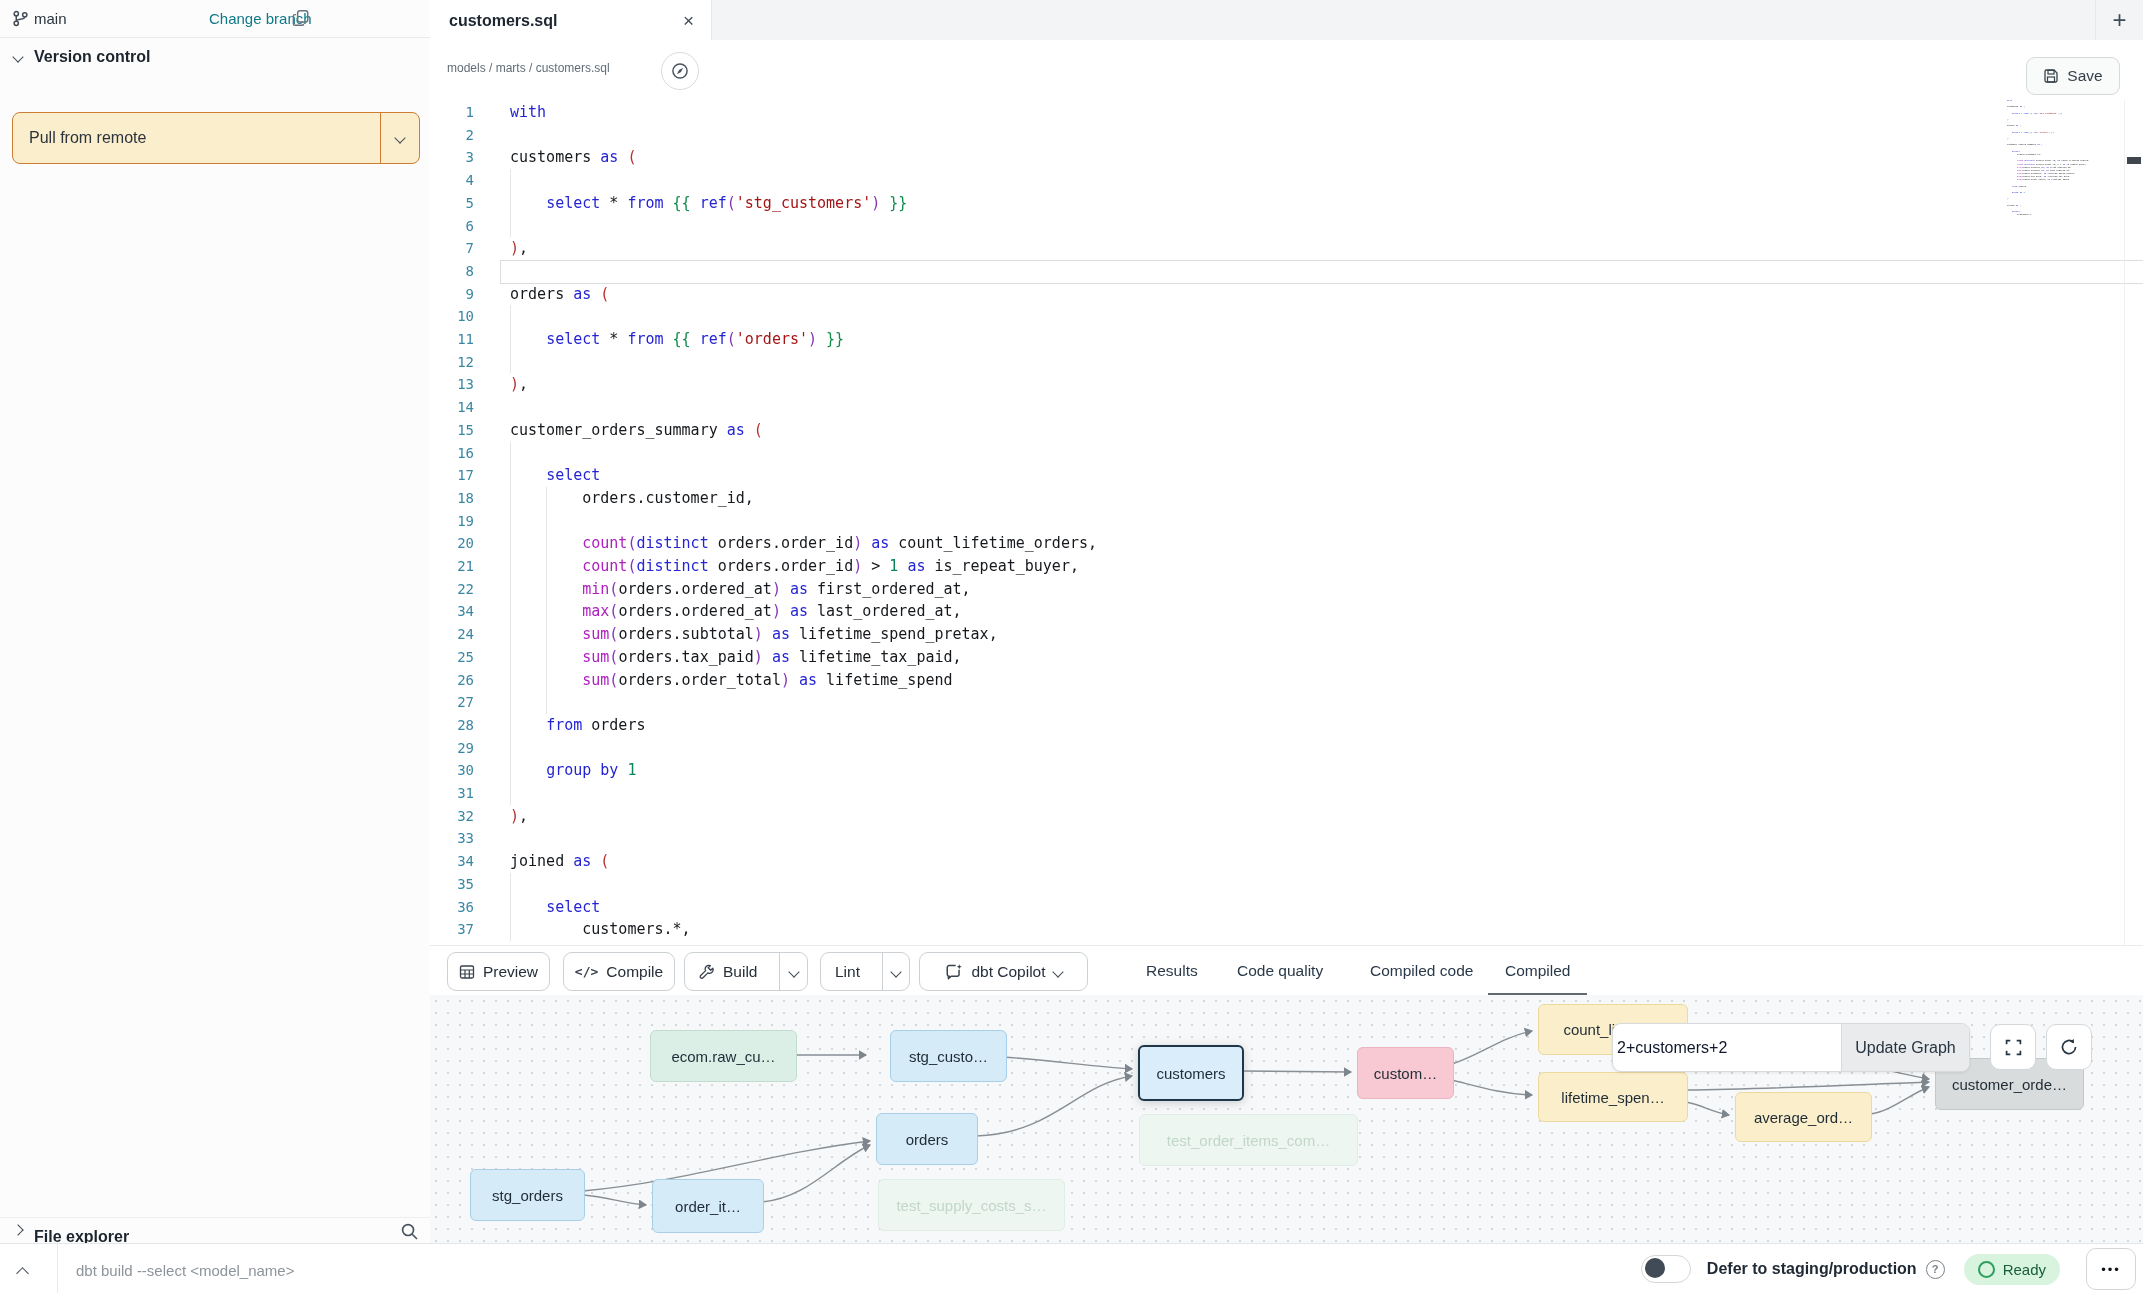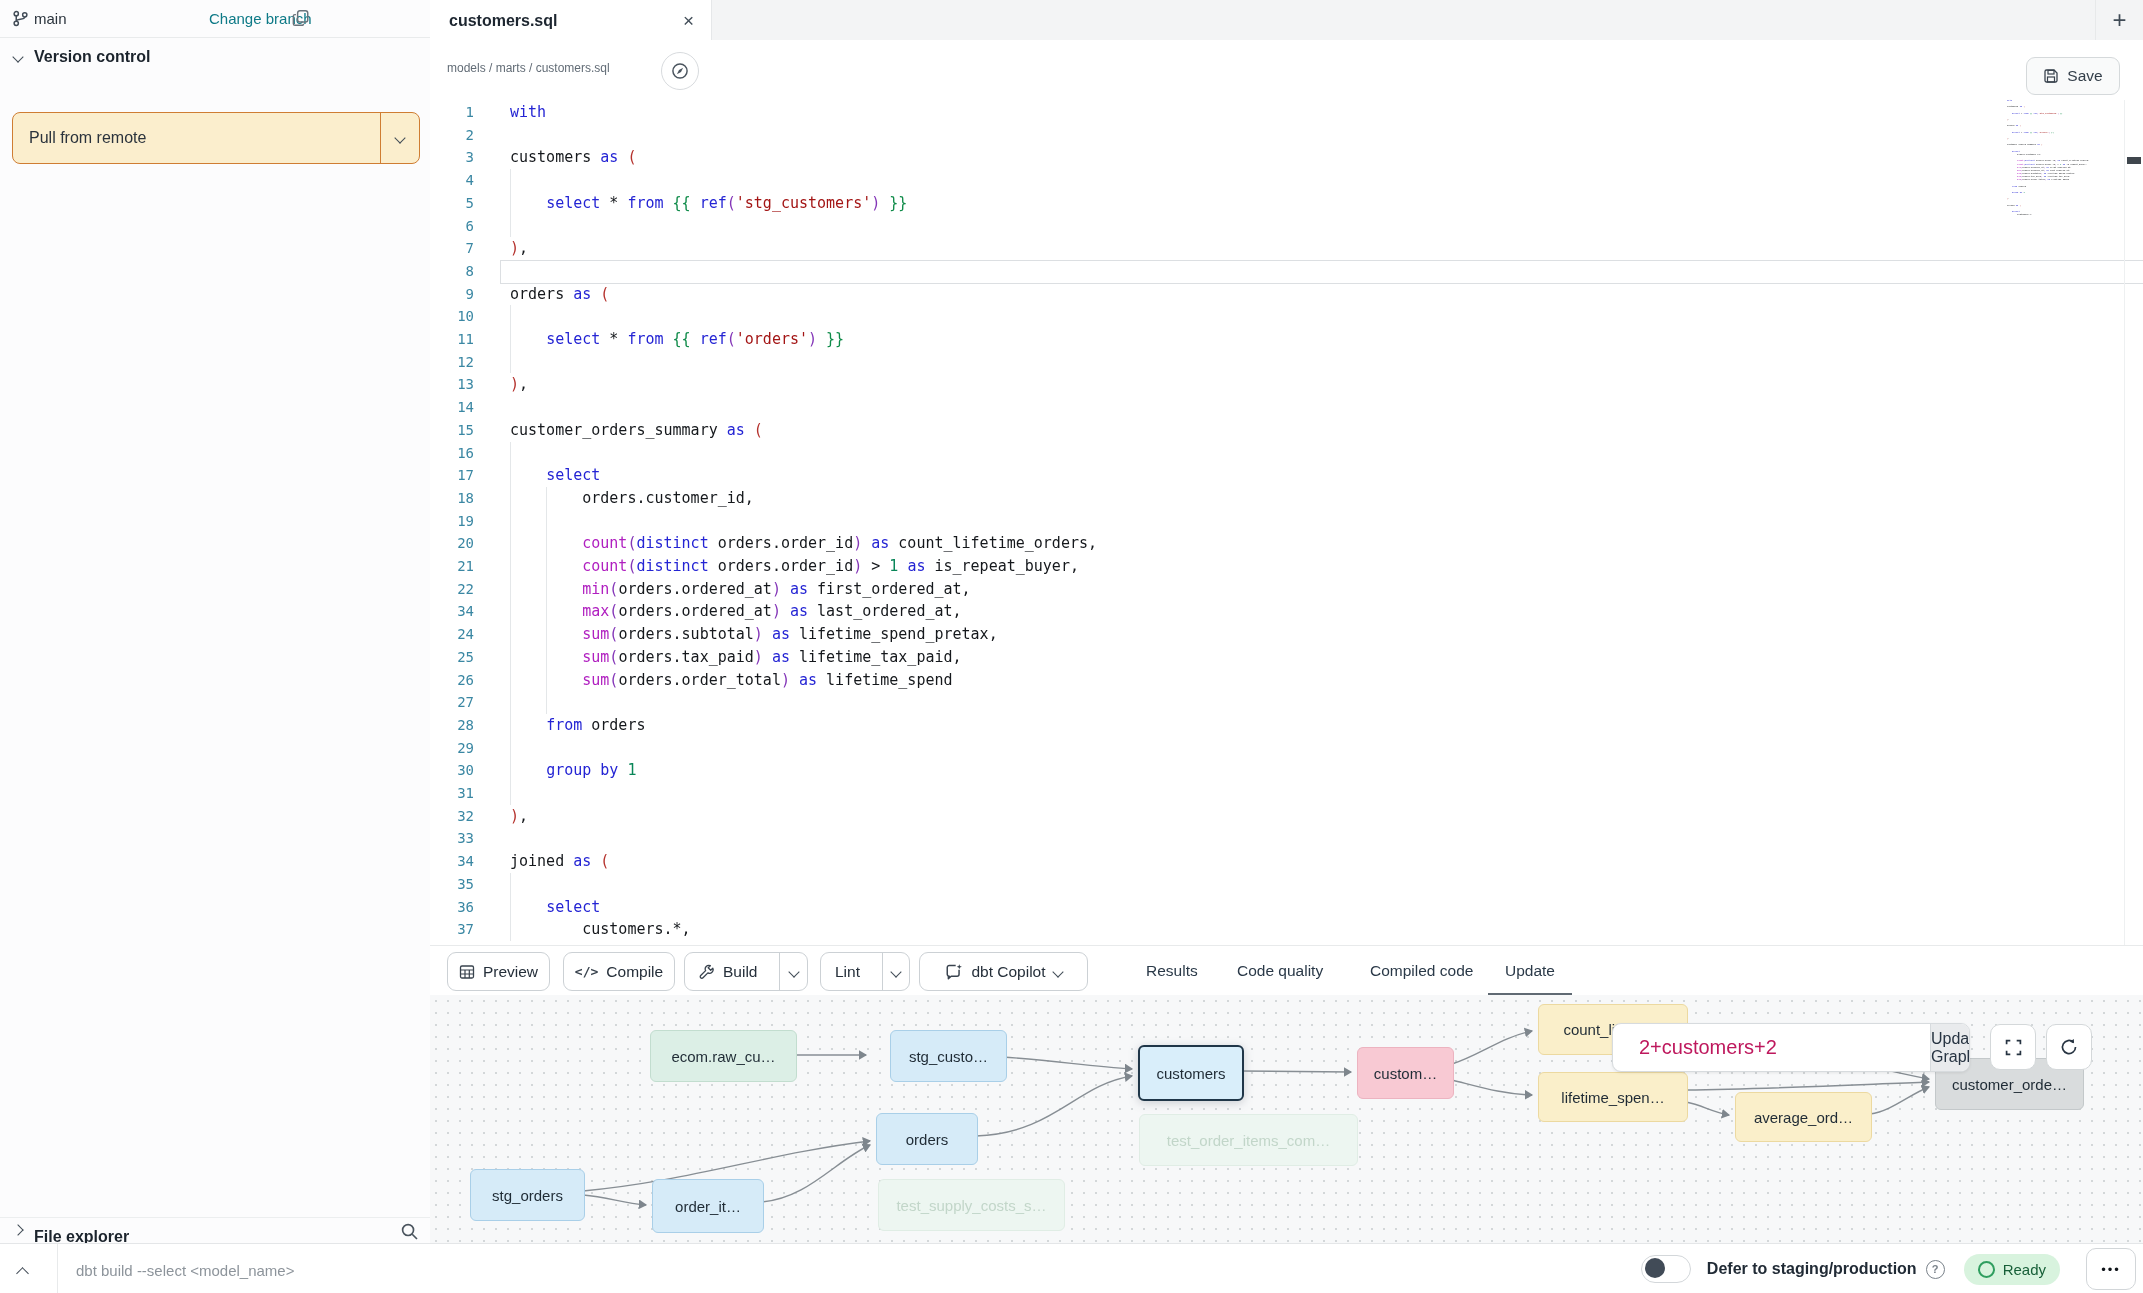--- a/index.html
+++ b/index.html
@@ -81,21 +81,21 @@
         font-size:15px;color:#1f2b35;border:1px solid transparent;cursor:pointer;}
   .node-mint{background:#dcefe6;border-color:#c2ddcf;}
   .node-blue{background:#d6ebf8;border-color:#a9cfe8;}
   .node-pink{background:#f8c9d3;border-color:#ecb3c0;}
   .node-yellow{background:#faefca;border-color:#ecd9a0;}
   .node-gray{background:#d9dcdd;border-color:#c3c8ca;}
   .node-faded{background:#edf6f1;border-color:#e0ede5;color:#c2d6c9;}
   .node-selected{background:#d9eefa;border:2px solid #1f3648;box-shadow:0 2px 10px rgba(120,130,140,.35);}
   .lin-search{position:absolute;left:1182px;top:28px;width:356px;height:47px;display:flex;background:#fff;
               border:1px solid #d7dbde;border-radius:9px;box-shadow:0 1px 3px rgba(0,0,0,.08);z-index:6;overflow:hidden;}
-  .lin-search input{flex:1;border:none;outline:none;font-size:20px;color:#be185d;padding:0 26px;
+  .lin-search input{flex:1;border:none;outline:none;font-size:16px;color:#0f172a;padding:0 4px;
                     font-family:"Liberation Sans",sans-serif;background:transparent;}
   .upd-btn{width:127px;background:#e9ebed;border-left:1px solid #d7dbde;display:flex;align-items:center;
            justify-content:center;font-size:16px;color:#273442;cursor:pointer;}
   .lin-btn{position:absolute;top:29px;width:44px;height:44px;background:#fff;border:1px solid #d4d8da;border-radius:10px;
            display:flex;align-items:center;justify-content:center;cursor:pointer;z-index:6;}
 
   
   .statusbar{left:0;top:1243px;width:2143px;height:50px;background:#fff;border-top:1px solid #e4e6e8;}
   .sb-caret{position:absolute;left:18px;top:20px;cursor:pointer;}
   .sb-div{position:absolute;left:57px;top:0;width:0;height:50px;border-left:1px solid #e8eaeb;}
@@ -432,21 +432,21 @@
         <path d="M2 4 A1.8 1.8 0 0 1 3.8 2.2 H9.5 M12.5 6 V10 A1.8 1.8 0 0 1 10.7 11.8 H5.5 L3 14 V11.8 H3.8 A1.8 1.8 0 0 1 2 10 V4" fill="none" stroke="#39434e" stroke-width="1.3" stroke-linejoin="round"></path>
         <path d="M12.7 1 L13.3 2.7 L15 3.3 L13.3 3.9 L12.7 5.6 L12.1 3.9 L10.4 3.3 L12.1 2.7 Z" fill="#39434e"></path>
       </svg>
       <span>dbt Copilot</span>
       <span class="chev chev-down chev-sm"></span>
     </div>
 
     <span class="ptab" style="left:699px">Results</span>
     <span class="ptab" style="left:790px">Code quality</span>
     <span class="ptab" style="left:923px">Compiled code</span>
-    <span class="ptab active" style="left:1058px">Update</span>
+    <span class="ptab active" style="left:1058px">Compiled</span>
   </div>
 
   <div class="abs lineage">
     <svg id="edges-svg" width="1713" height="248" viewBox="0 0 1713 248" style="position:absolute;left:0;top:0">
       <defs>
         <marker id="arrowhd" markerWidth="7" markerHeight="7" refX="5.2" refY="3.5" orient="auto">
           <path d="M0,0 L6,3.5 L0,7 Z" fill="#7e868d"></path>
         </marker>
       </defs>
     <path d="M365 60 C392 60 412 60 436 60" fill="none" stroke="#878e94" stroke-width="1.4" marker-end="url(#arrowhd)"></path>

